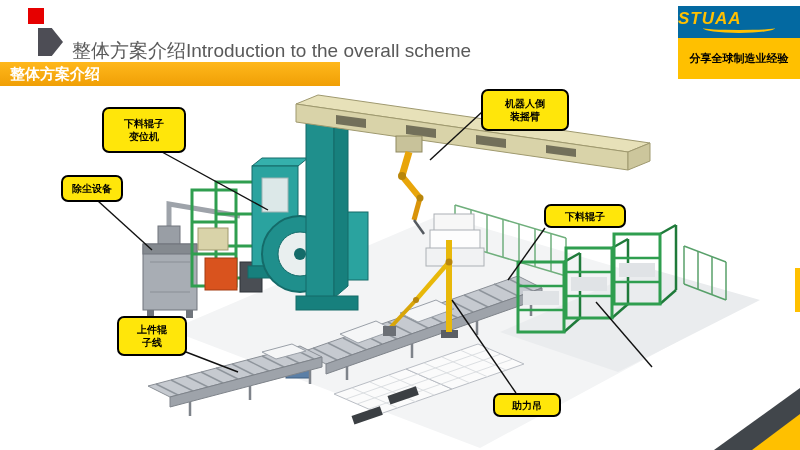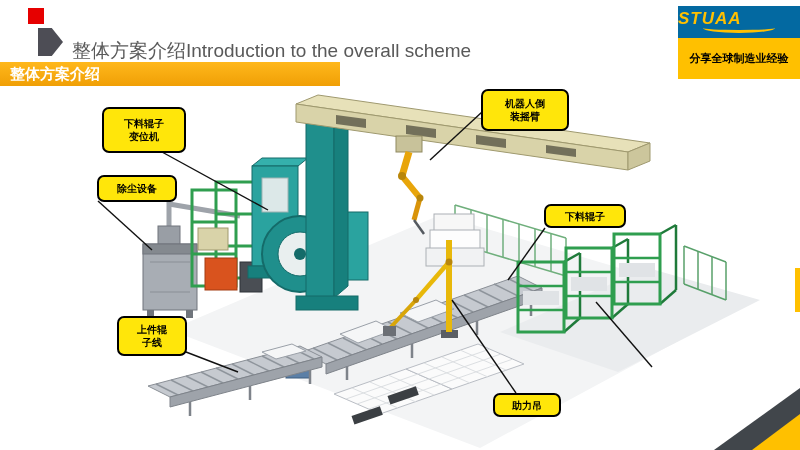--- a/index.html
+++ b/index.html
@@ -29,21 +29,21 @@
             color:#ffffff; font-weight:bold; font-size:15px; line-height:24px; padding-left:10px; }
 
   .diagram { position:absolute; left:0; top:0; width:800px; height:450px; }
 
   .callout { position:absolute; background:#FFE60A; border:2px solid #000000; border-radius:7px;
              color:#000; font-weight:bold; font-size:10px; line-height:1.3; text-align:center;
              display:flex; align-items:center; justify-content:center; white-space:pre-line;
              padding:10px 4px; }
   .c1 { left:102px; top:107px; width:84px; height:46px; }
   .c2 { left:481px; top:89px;  width:88px; height:42px; }
-  .c3 { left:61px;  top:175px; width:80px; height:27px;margin-left:36px; }
+  .c3 { left:61px;  top:175px; width:62px; height:27px; }
   .c4 { left:544px; top:204px; width:82px; height:16px; }
   .c5 { left:117px; top:316px; width:70px; height:40px;font-family:Liberation Serif, serif; }
   .c6 { left:493px; top:393px; width:68px; height:19px; }
   .c7 { left:627px; top:367px; width:70px; height:27px; }
 
   .corner-dark { position:absolute; right:0; bottom:0; width:86px; height:62px; background:#41464B;
                  clip-path:polygon(100% 0,100% 100%,0 100%); }
   .corner-yellow { position:absolute; right:0; bottom:0; width:48px; height:36px; background:#FFC000;
                    clip-path:polygon(100% 0,100% 100%,0 100%); }
   .right-strip { position:absolute; right:0; top:268px; width:5px; height:44px; background:#FFC000; }

